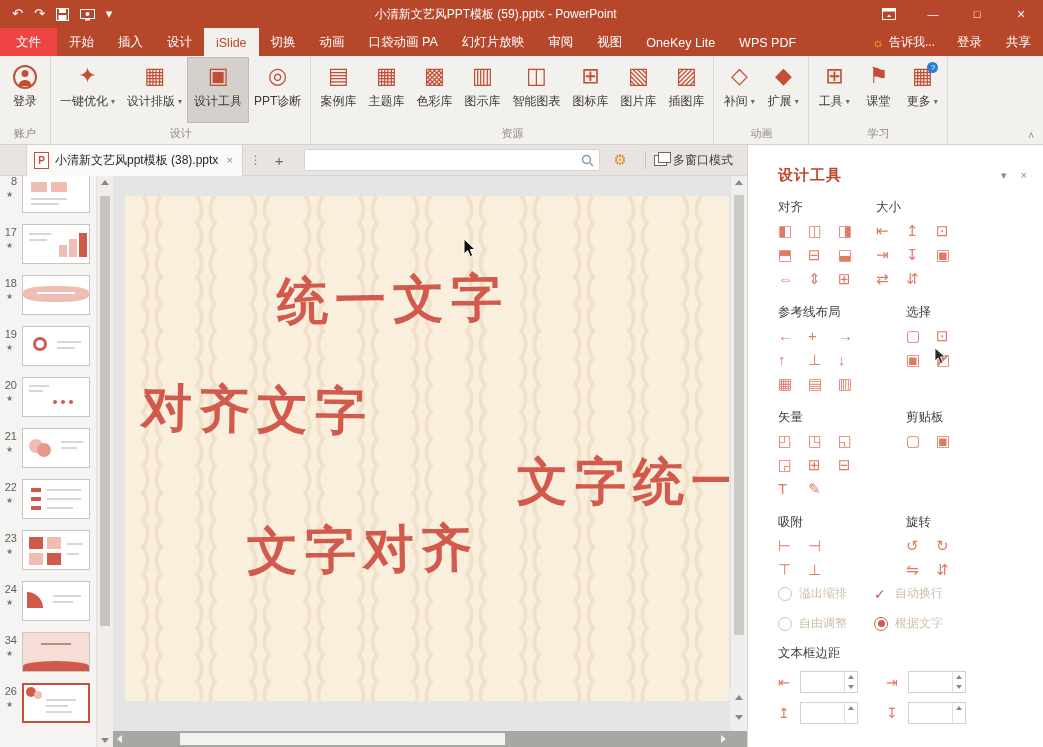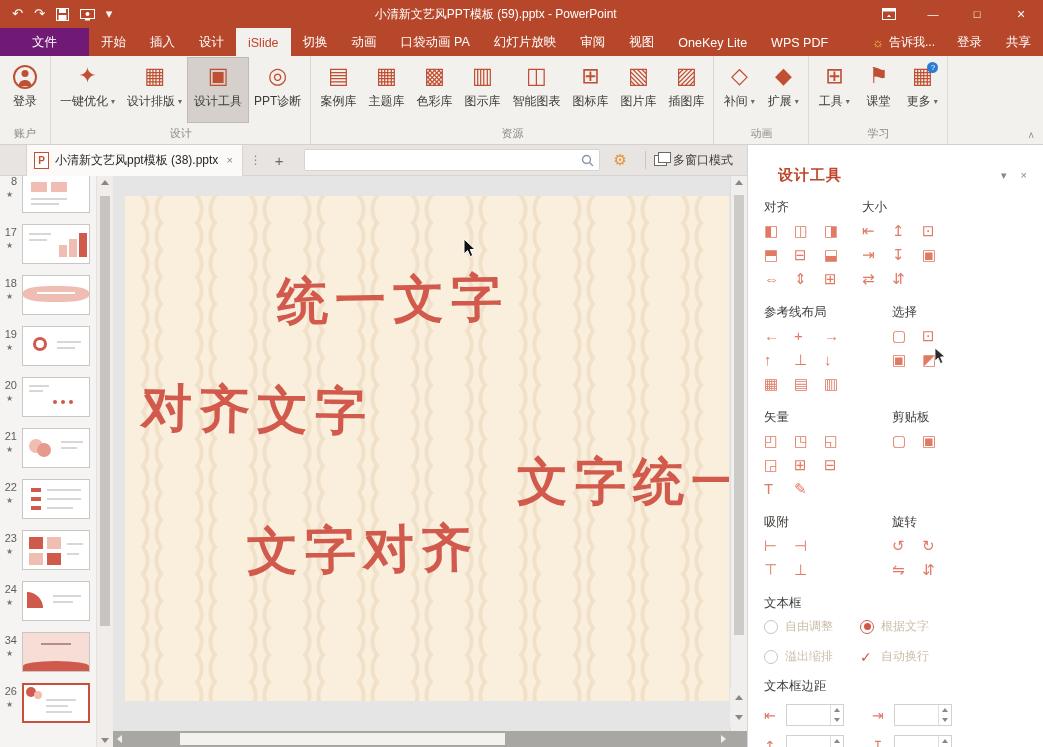--- a/index.html
+++ b/index.html
@@ -11,21 +11,21 @@
 .qat{display:flex;align-items:center;gap:11px;padding:0 12px;height:28px}
 .qbtn{font-size:13px;line-height:28px;color:#fff;cursor:default;display:flex;align-items:center}
 .title{flex:1;text-align:center;font-size:12px;white-space:nowrap;overflow:hidden;color:#fff}
 .winctl{display:flex;height:28px}
 .wbtn{width:44px;display:flex;align-items:center;justify-content:center;font-size:11px;color:#fff}
 .wbtn.close{font-size:14px}
 
 
 .tabbar{height:28px;background:#b7472a;display:flex;align-items:stretch;color:#fff}
 .tab{padding:6px 12px 5px;font-size:12.5px;white-space:nowrap;display:flex;align-items:center}
-.tab.file{background:#701a75;padding:6px 32px 5px}
+.tab.file{background:#ef4444;padding:6px 16px 5px}
 .tab.active{background:#f3f1ee;color:#c0462b}
 .tabbar-right{margin-left:auto;display:flex;align-items:stretch}
 .tellme{display:flex;align-items:center;gap:5px;padding:0 10px;white-space:nowrap}
 .bulb{color:#f5c33c;font-size:13px}
 .tab.simple{padding:6px 12px 5px}
 
 
 .ribbon{height:89px;background:#f3f1ee;border-bottom:1px solid #d4d0cc;display:flex;position:relative}
 .rgroup{display:flex;flex-direction:column;border-right:1px solid #ddd9d5;padding:2px 3px 0}
 .rbuttons{flex:1;display:flex;align-items:stretch}
@@ -101,21 +101,21 @@
 .vs-next{right:0;width:17px;height:19px;bottom:20px}
 .hscroll{position:absolute;left:0;right:17px;bottom:0;height:16px;background:#a9a7a4}
 .hs-thumb{position:absolute;left:67px;width:325px;top:2px;bottom:2px;background:#f4f2ef}
 .corner{position:absolute;right:0;bottom:0;width:17px;height:16px;background:#a9a7a4}
 
 
 .panel{width:296px;background:#fff;border-left:1px solid #d8d5d1;display:flex;flex-direction:column;overflow:hidden}
 .phead{height:44px;padding:16px 16px 0 30px;display:flex;align-items:center}
 .ptitle{color:#c0462b;font-size:15px;font-weight:bold;letter-spacing:1px}
 .phctl{margin-left:auto;display:flex;gap:14px;color:#8a8785;font-size:11px}
-.pbody{flex:1;padding-left:16px;overflow:hidden;position:relative}
+.pbody{flex:1;padding-left:30px;overflow:hidden;position:relative}
 .prow{display:flex}
 .pcol{flex:none}
 .w98{width:98px}.w128{width:128px}
 .plabel{font-size:12.5px;color:#3f3c39;margin:10px 0 6px}
 .igrid{display:grid;grid-template-columns:repeat(3,30px);grid-auto-rows:24px}
 .igrid.two{grid-template-columns:repeat(2,30px)}
 .pi{width:22px;height:18px;font-size:15px;line-height:18px;color:#e07a64}
 .selcursor{position:absolute;left:186px;top:158px}
 .optrow{display:flex;margin-bottom:13px}
 .opt{display:flex;align-items:center;gap:7px;width:96px}
@@ -654,41 +654,40 @@
             <div class="plabel">旋转</div>
             <div class="igrid two">
               <span class="pi">↺</span>
               <span class="pi">↻</span>
               <span class="pi">⇋</span>
               <span class="pi">⇵</span>
             </div>
           </div>
         </div>
 
-        <div class="plabel">文本框</div>
+        <div class="optrow">
+          <span class="opt">
+            <span class="radio"></span>
+            <span class="optlabel">溢出缩排</span>
+          </span>
+          <span class="opt">
+            <span class="check">✓</span>
+            <span class="optlabel">自动换行</span>
+          </span>
+        </div>
         <div class="optrow">
           <span class="opt">
             <span class="radio"></span>
             <span class="optlabel">自由调整</span>
           </span>
           <span class="opt">
             <span class="radio on">
                 <i></i>
               </span>
             <span class="optlabel">根据文字</span>
-          </span>
-        </div>
-        <div class="optrow">
-          <span class="opt">
-            <span class="radio"></span>
-            <span class="optlabel">溢出缩排</span>
-          </span>
-          <span class="opt">
-            <span class="check">✓</span>
-            <span class="optlabel">自动换行</span>
           </span>
         </div>
 
         <div class="plabel">文本框边距</div>
         <div class="mrow">
           <span class="micon">⇤</span>
           <span class="mfield">
             <input value="" style="">
             <span class="spin">
                 <b>

